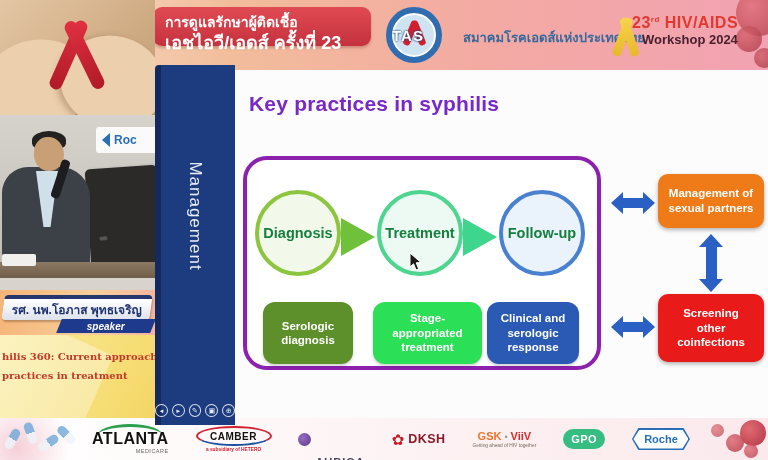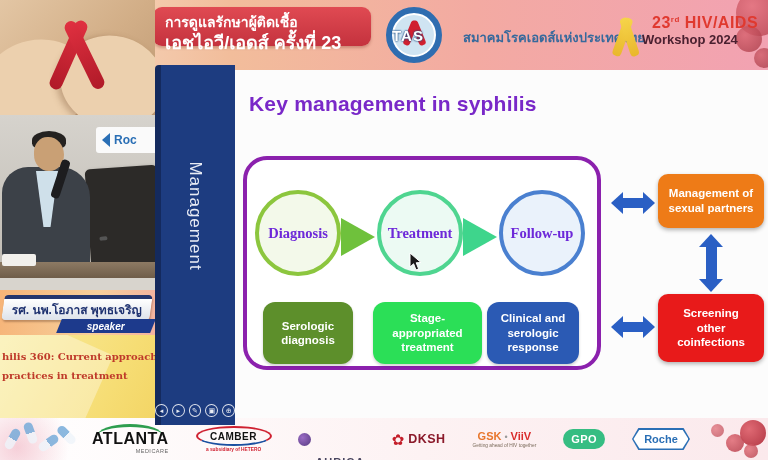--- a/index.html
+++ b/index.html
@@ -23,21 +23,21 @@
   .tas-ribbon-a,.tas-ribbon-b { position:absolute; width:7px; height:26px; background:#d02030; border-radius:3px; top:7px; }
   .tas-ribbon-a { left:15px; transform:rotate(22deg); }
   .tas-ribbon-b { left:23px; transform:rotate(-22deg); }
   .tas-text { position:absolute; left:0; right:0; top:14px; text-align:left; font-weight:bold; font-size:15px;
     color:#ffffff; text-shadow:0 0 2px #1d4f86,0 0 2px #1d4f86; letter-spacing:1px; }
   .society { position:absolute; left:463px; top:27px; font-size:13px; font-weight:bold; color:#36699c; }
   .workshop { position:absolute; left:612px; top:11px; width:150px; }
   .ws-ribbon-a,.ws-ribbon-b { position:absolute; width:9px; height:40px; background:linear-gradient(#f6d44a,#e9b72c); border-radius:4px; }
   .ws-ribbon-a { left:6px; top:6px; transform:rotate(20deg); }
   .ws-ribbon-b { left:13px; top:6px; transform:rotate(-18deg); }
-  .ws-line1 { margin-left:40px; font-size:16px; font-weight:900; color:#e0392f; letter-spacing:.5px; line-height:18px; }
+  .ws-line1 { margin-left:20px; font-size:16px; font-weight:900; color:#e0392f; letter-spacing:.5px; line-height:18px; }
   .ws-line1 sup { font-size:8px; }
   .ws-line2 { margin-left:30px; font-size:13px; font-weight:900; color:#4a2030; line-height:15px; }
 
   
   .hands-photo { position:absolute; left:0; top:0; width:155px; height:115px;
     background:linear-gradient(135deg,#e3c6a4 0%,#d2ae87 55%,#bf9a74 100%); overflow:hidden; z-index:3; }
   .palm { position:absolute; background:#ecd0ae; border-radius:50%; }
   .palm1 { left:-18px; top:40px; width:110px; height:90px; transform:rotate(-12deg); }
   .palm2 { left:60px; top:36px; width:105px; height:92px; transform:rotate(14deg); box-shadow:-4px 2px 6px rgba(120,80,50,.35);}
   .ribbon-a,.ribbon-b { position:absolute; width:13px; height:74px; background:linear-gradient(#e03040,#b01a28); border-radius:7px; }
@@ -85,21 +85,21 @@
     writing-mode:vertical-rl; color:#e8ecf5; font-size:17px; letter-spacing:1px; }
   .mgmt-controls { position:absolute; left:0; right:0; bottom:8px; display:flex; justify-content:center; gap:4px; }
   .ctl { width:13px; height:13px; border-radius:50%; border:1px solid rgba(255,255,255,.85);
     color:rgba(255,255,255,.9); font-size:7px; line-height:11px; text-align:center; cursor:pointer; }
 
   
   .slide { position:absolute; left:235px; top:70px; width:533px; height:348px; background:#fcfcfc; z-index:2; }
   .slide-title { position:absolute; left:14px; top:22px; font-size:21px; font-weight:bold; color:#7928c8; letter-spacing:.2px; }
   .flow-frame { position:absolute; left:8px; top:86px; width:358px; height:214px; border:4px solid #8b21ad; border-radius:24px; background:#fff; }
   .step-circle { position:absolute; top:120px; width:86px; height:86px; border-radius:50%; border-width:4px; border-style:solid;
-    display:flex; align-items:center; justify-content:center; font-weight:bold; font-size:14.5px; color:#6d28d9;font-family:Liberation Serif, serif; }
+    display:flex; align-items:center; justify-content:center; font-weight:bold; font-size:14.5px; color:#15803d; }
   .step-0 { left:20px; border-color:#8cc63e; background:#f3f9ea; }
   .step-1 { left:142px; border-color:#4fd590; background:#ecfaf3; }
   .step-2 { left:264px; border-color:#4a80d0; background:#eaf2fb; }
   .flow-arrow { position:absolute; top:148px; width:0; height:0; border-top:19px solid transparent; border-bottom:19px solid transparent; }
   .flow-arrow-0 { left:106px; border-left:34px solid #6fc13c; }
   .flow-arrow-1 { left:228px; border-left:34px solid #3ed58c; }
   .sub-box { position:absolute; top:232px; height:62px; border-radius:12px; color:#fff; font-weight:bold; font-size:11.5px;
     display:flex; align-items:center; justify-content:center; text-align:center; line-height:1.25; box-shadow:0 2px 3px rgba(0,0,0,.18); }
   .sub-0 { left:28px; width:90px; background:#5d8f2b; padding:0 16px; }
   .sub-1 { left:138px; width:109px; background:#2bdf57; padding:0 4px; }
@@ -235,21 +235,21 @@
     <div class="mgmt-controls">
       <div class="ctl">◂</div>
       <div class="ctl">▸</div>
       <div class="ctl">✎</div>
       <div class="ctl">▣</div>
       <div class="ctl">⊕</div>
     </div>
   </div>
 
   <div class="slide">
-    <div class="slide-title">Key management in syphilis</div>
+    <div class="slide-title">Key practices in syphilis</div>
 
     <div class="flow-frame"></div>
 
     <div class="step-circle step-0">
       <span>Diagnosis</span>
     </div>
     <div class="flow-arrow flow-arrow-0"></div>
     <div class="step-circle step-1">
       <span>Treatment</span>
     </div>

